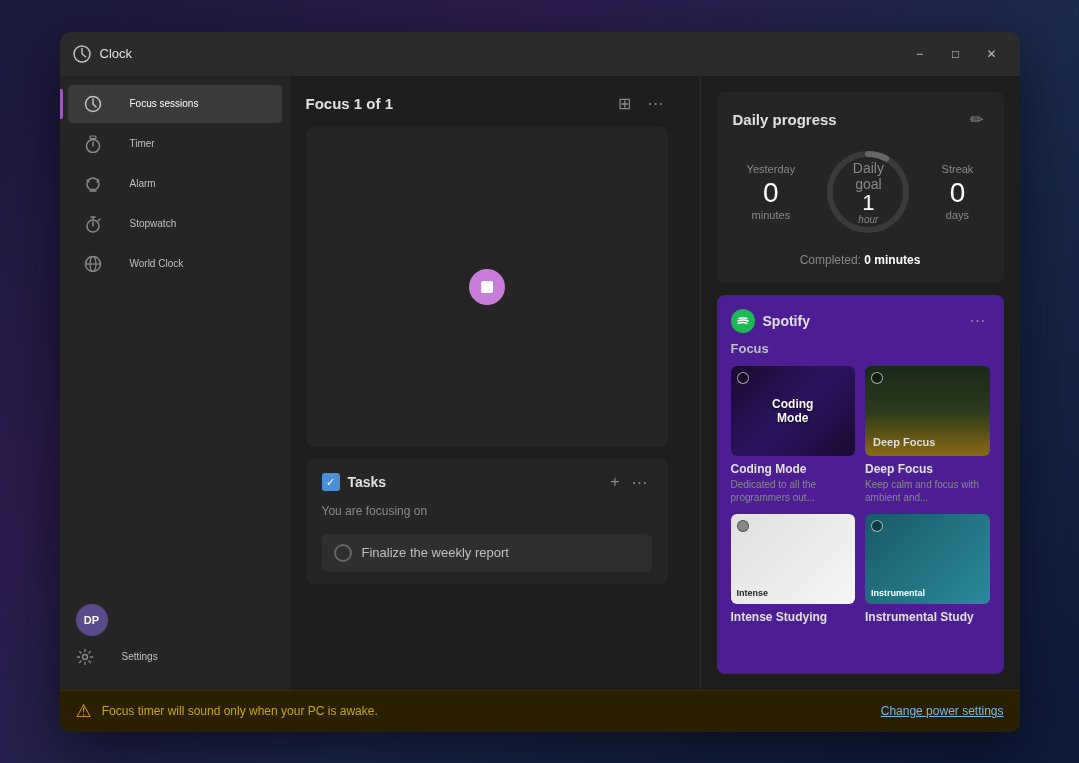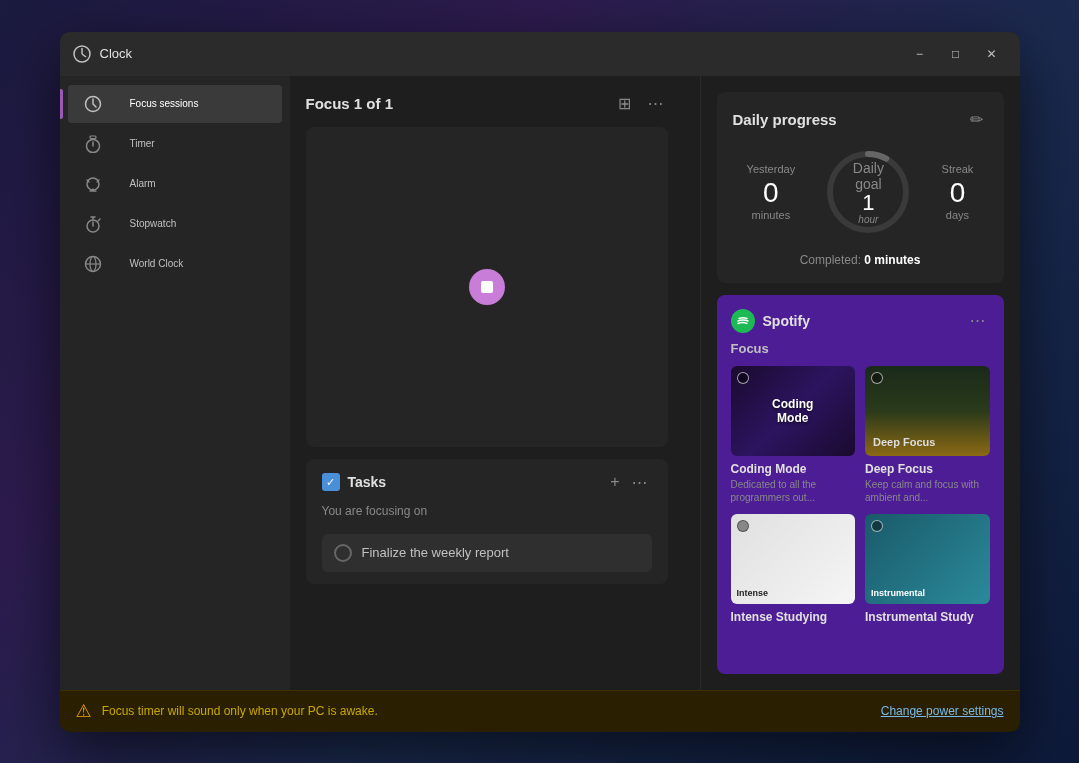--- a/index.html
+++ b/index.html
@@ -546,20 +546,32 @@
         <span class="sidebar-icon">
           <svg width="18" height="18" viewBox="0 0 18 18" fill="none">
             <circle cx="9" cy="9" r="7.5" stroke="#888" stroke-width="1.5" fill="none"></circle>
             <ellipse cx="9" cy="9" rx="3" ry="7.5" stroke="#888" stroke-width="1.2" fill="none"></ellipse>
             <line x1="1.5" y1="9" x2="16.5" y2="9" stroke="#888" stroke-width="1.2"></line>
           </svg>
         </span>
         <span>World Clock</span>
       </div>
 
+      <div class="sidebar-bottom">
+        <div class="avatar-circle">DP</div>
+        <div class="sidebar-item" style="margin: 0; padding: 8px;">
+          <span class="sidebar-icon">
+            <svg width="18" height="18" viewBox="0 0 18 18" fill="none">
+              <circle cx="9" cy="9" r="2.5" stroke="#888" stroke-width="1.4" fill="none"></circle>
+              <path d="M9 1.5v2M9 14.5v2M1.5 9h2M14.5 9h2M3.6 3.6l1.4 1.4M13 13l1.4 1.4M3.6 14.4l1.4-1.4M13 5l1.4-1.4" stroke="#888" stroke-width="1.4" stroke-linecap="round"></path>
+            </svg>
+          </span>
+          <span>Settings</span>
+        </div>
+      </div>
     </div>
 
     <div class="main-content">
 
       <div class="focus-panel">
         <div class="panel-header">
           <span class="panel-title">Focus 1 of 1</span>
           <div class="panel-controls">
             <button class="icon-btn">⊞</button>
             <button class="icon-btn">⋯</button>

